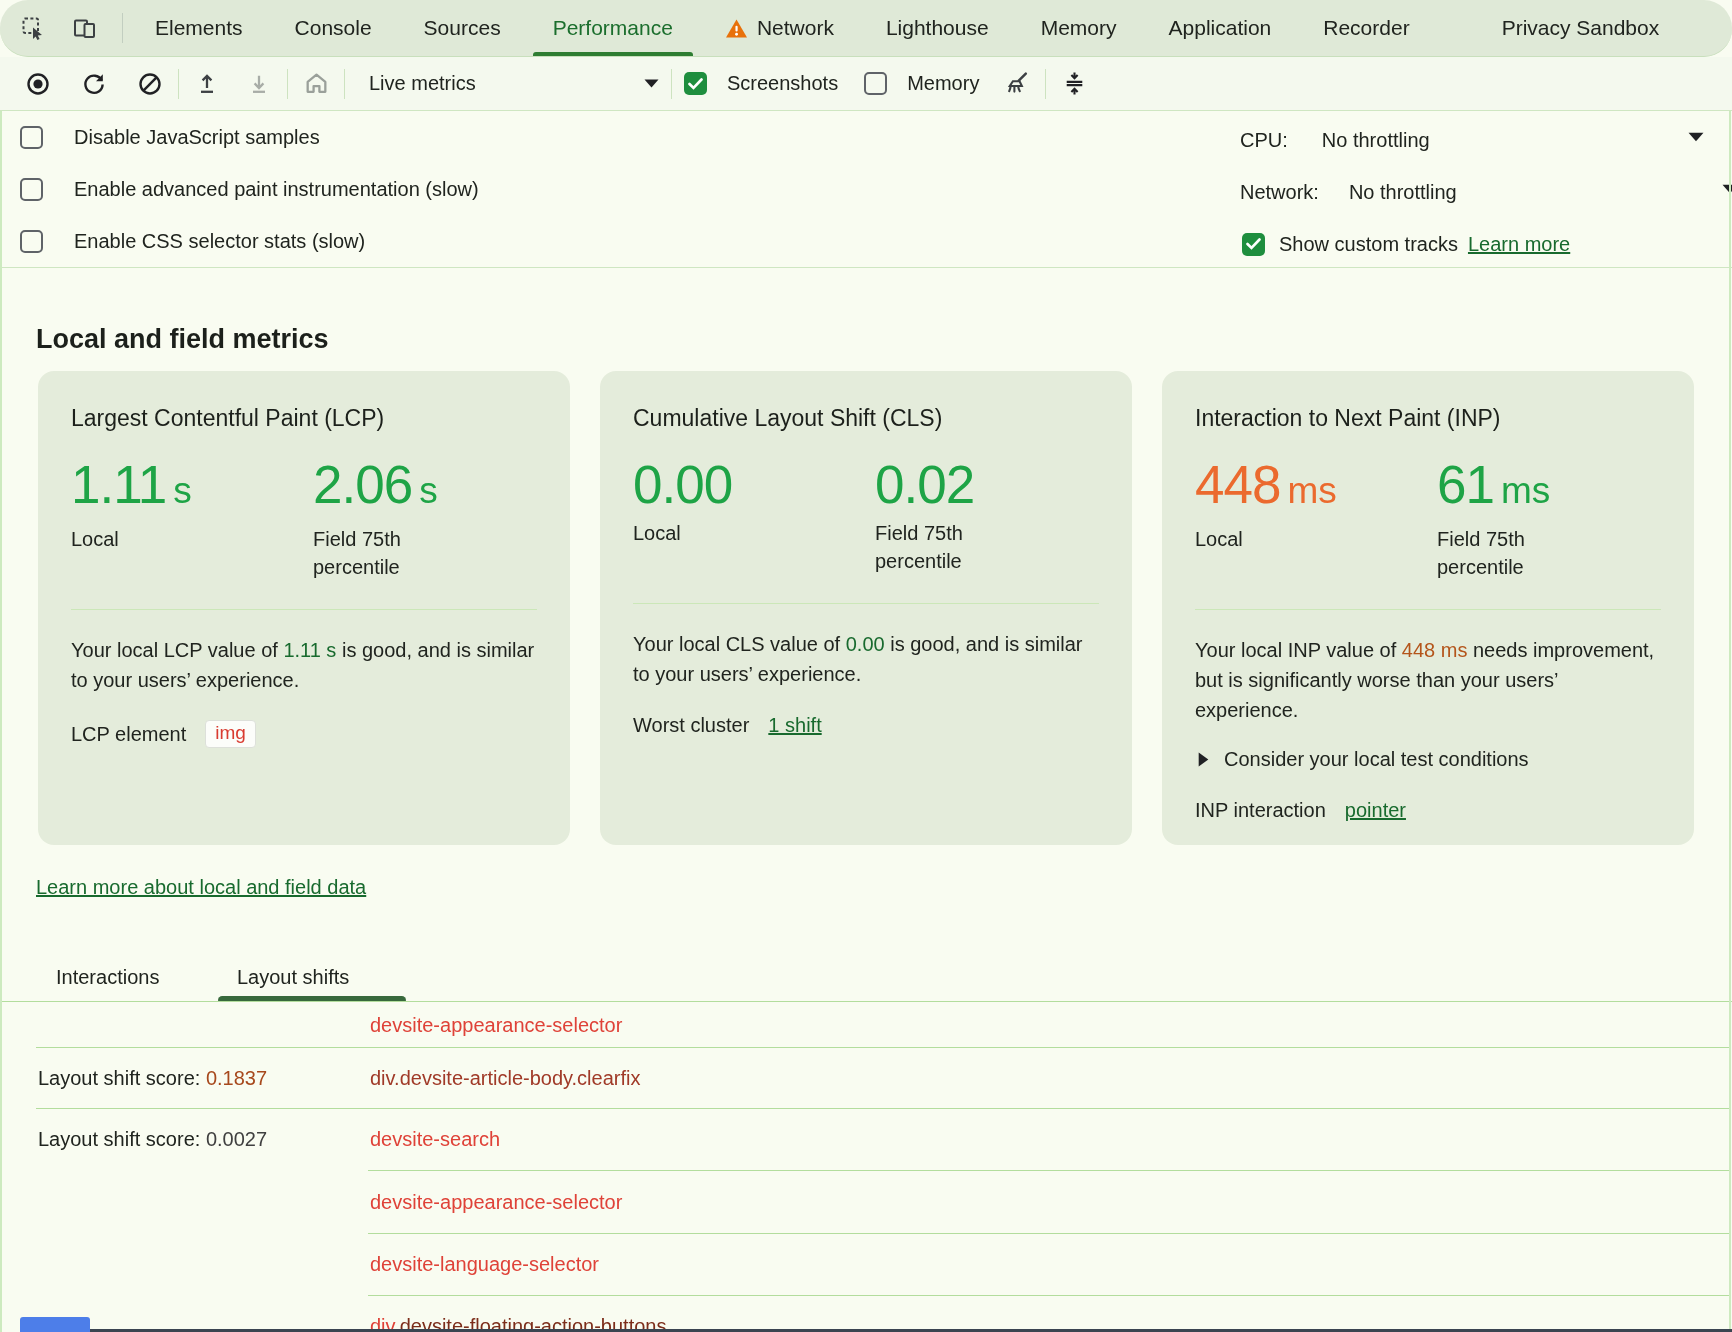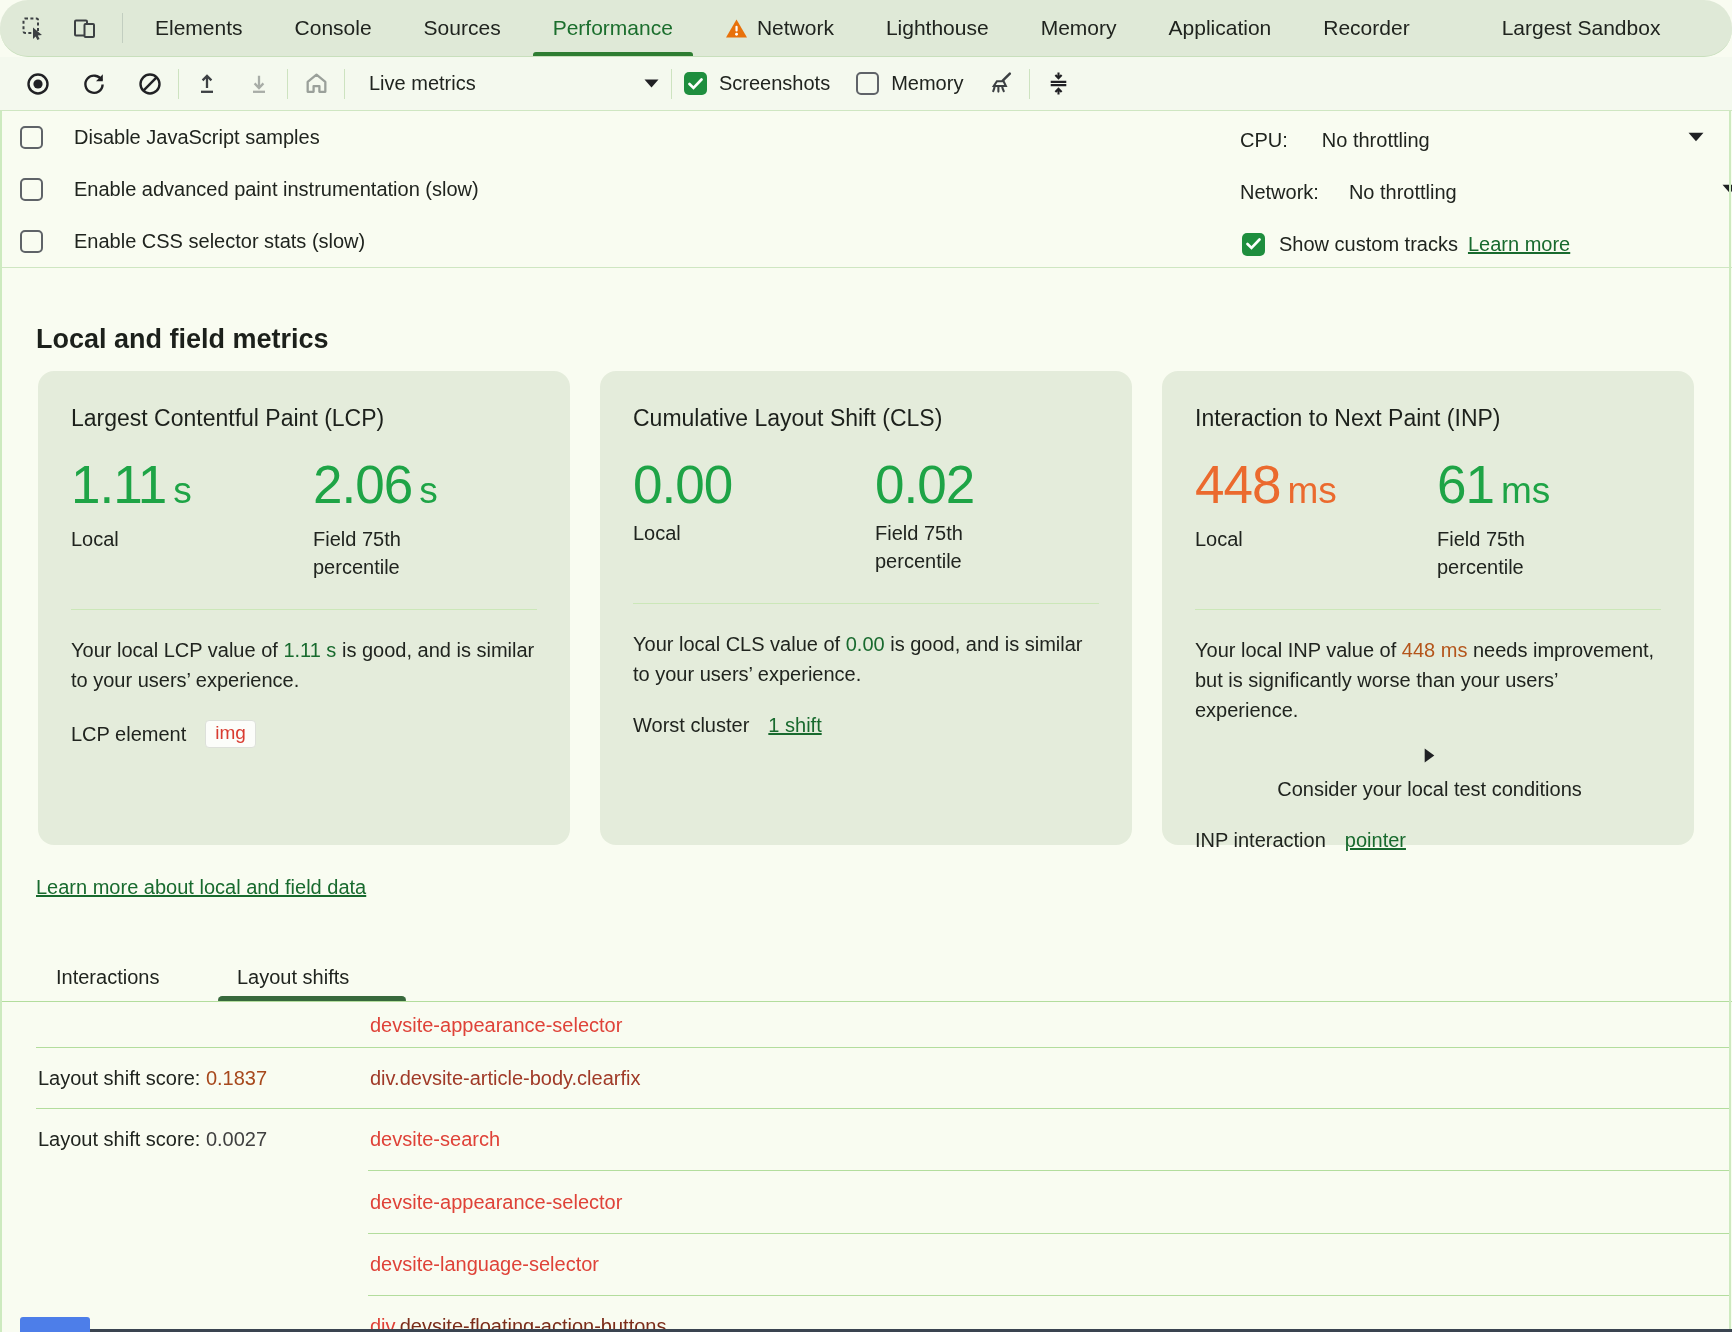--- a/index.html
+++ b/index.html
@@ -26,21 +26,21 @@
   .tab.last{margin-left:40px}
 
   
   .toolbar{position:absolute;top:57px;left:0;width:1732px;height:53px;background:#f4f9ee;
     border-bottom:1px solid #cfe6c2;display:flex;align-items:center;}
   .tool-btn{width:32px;height:32px;display:flex;align-items:center;justify-content:center;flex:0 0 auto;}
   .tool-sep{width:1px;height:30px;background:#cde3c0;margin:0 12px;flex:0 0 auto;}
   .select{display:flex;align-items:center;font-size:20px;color:#20241f;flex:0 0 auto;}
   .view-select{width:290px;padding-left:12px;}
   .view-select .caret{margin-left:auto}
-  .check-item{display:flex;align-items:center;gap:12px;font-size:20px;color:#20241f;flex:0 0 auto;}
+  .check-item{display:flex;align-items:center;gap:20px;font-size:20px;color:#20241f;flex:0 0 auto;}
   .cb{width:23px;height:23px;border-radius:5px;box-sizing:border-box;flex:0 0 auto;position:relative;}
   .cb.unchecked{border:2px solid #5f6368;background:transparent;}
   .cb.checked{background:#1e8e3e;}
   .cb.checked svg{position:absolute;inset:0;margin:auto;}
 
   
   .settings{position:absolute;top:111px;left:0;width:1732px;height:156px;background:#f9fcf1;
     border-bottom:1px solid #cfe6c2;}
   .settings-left{position:absolute;left:20px;top:0;}
   .settings-row{height:52px;display:flex;align-items:center;gap:31px;font-size:20px;color:#20241f;}
@@ -67,21 +67,21 @@
   .card-divider{height:1px;background:#cbe7b8;margin-top:28px;}
   .card-desc{margin:25px 0 0 0;font-size:20px;line-height:30px;color:#20241f;}
   .inline-val[data-tone="green"]{color:#186a2e}
   .inline-val[data-tone="orange"]{color:#b4551b}
   .card-footer{margin-top:25px;display:flex;align-items:center;gap:19px;font-size:20px;color:#20241f;}
   .footer-label{font-weight:500}
   .chip{display:inline-block;background:#fcfdfa;border:1px solid #dde0da;border-radius:4px;
     padding:1px 9px 3px 9px;color:#d93b30;font-size:19px;cursor:pointer;}
   .green-link{color:#186a2e;text-decoration:underline;cursor:pointer;}
   .disclosure{margin-top:23px;display:flex;align-items:center;gap:15px;font-size:20px;
-    font-weight:500;color:#20241f;padding-left:3px;flex-direction:column;}
+    font-weight:500;color:#20241f;padding-left:3px;}
   .learn-link{position:absolute;left:36px;top:876px;font-size:20px;}
 
   
   .log-tabs{position:absolute;left:0;top:958px;width:1732px;height:43px;}
   .log-tab{position:absolute;top:8px;font-size:20px;font-weight:500;color:#20241f;cursor:pointer;}
   .log-tab.t1{left:56px}
   .log-tab.t2{left:237px}
   .log-underline{position:absolute;left:218px;top:38px;width:188px;height:5px;background:#38693c;
     border-radius:5px 5px 1px 1px;}
   .log-border{position:absolute;left:0;top:1001px;width:1732px;height:1px;background:#b3dd9d;}
@@ -160,21 +160,21 @@
     <div class="tab">
         <span>Memory</span>
       </div>
     <div class="tab">
         <span>Application</span>
       </div>
     <div class="tab">
         <span>Recorder</span>
       </div>
     <div class="tab last">
-        <span>Largest Sandbox</span>
+        <span>Privacy Sandbox</span>
       </div>
   </div>
 
   <div class="toolbar">
     <div class="tool-btn" style="margin-left:22px">
       <span>
         <svg width="26" height="26" viewBox="0 0 26 26">
           <circle cx="13" cy="13" r="9.5" fill="none" stroke="#202124" stroke-width="2.4"></circle>
           <circle cx="13" cy="13" r="4.6" fill="#202124"></circle>
         </svg>

